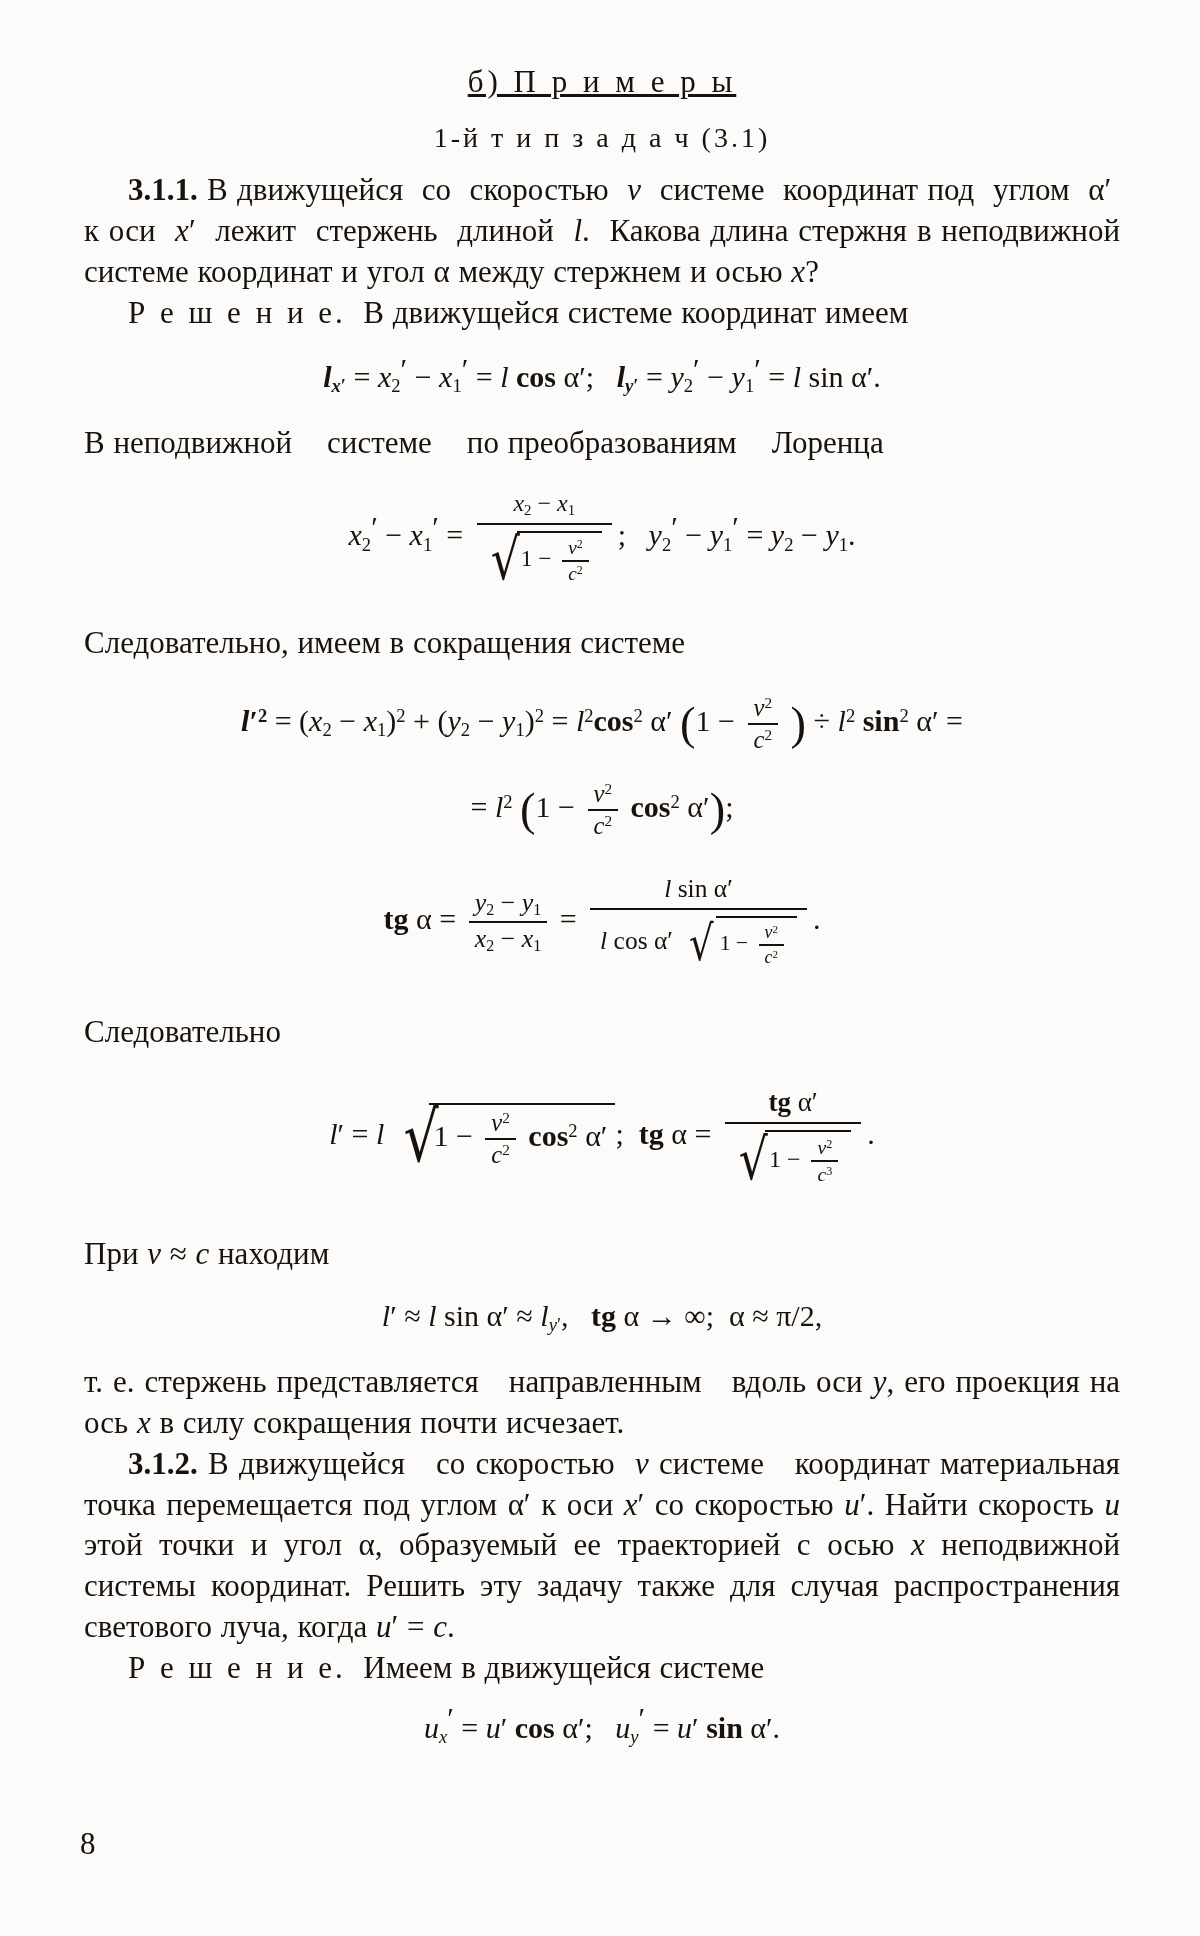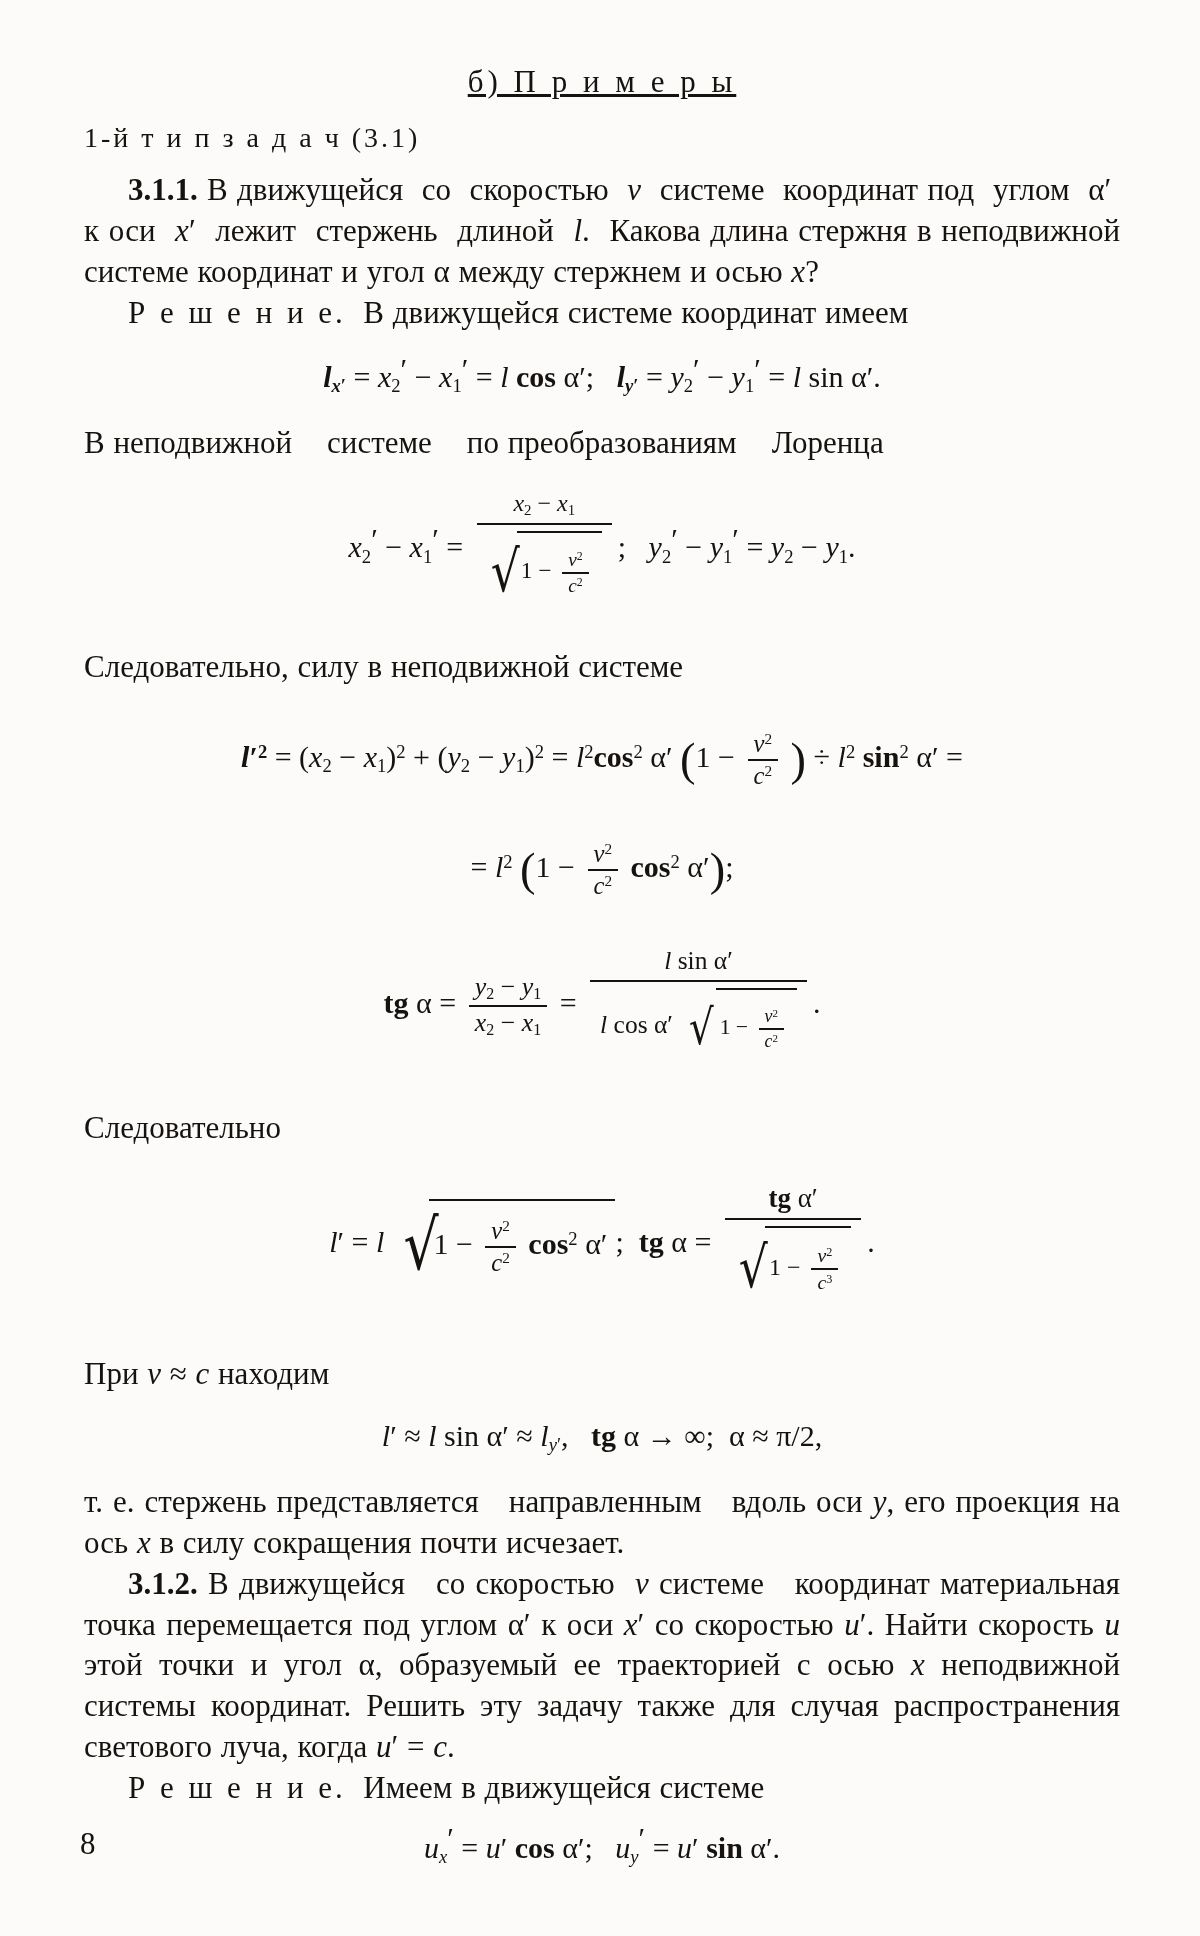--- a/index.html
+++ b/index.html
@@ -31,20 +31,21 @@
   .heading {
     text-align: center;
     font-size: 31px;
     letter-spacing: 4px;
     margin-top: 6px;
     margin-bottom: 6px;
     font-family: "Liberation Serif", serif;
     text-decoration: underline;
   }
   .subheading {
+    text-align: center;
     font-size: 28px;
     letter-spacing: 3px;
     margin-top: 22px;
     margin-bottom: 16px;
   }
   p.body {
     font-size: 31px;
     line-height: 1.32;
     text-align: justify;
     margin: 0 0 0 0;
@@ -67,21 +68,21 @@
   }
   sup {
     font-size: 0.62em;
     vertical-align: 0.5em;
   }
   
   .frac {
     display: inline-block;
     vertical-align: middle;
     text-align: center;
-    margin: 12px 5px;
+    margin: 0 5px;
   }
   .frac > .num {
     display: block;
     padding: 0 6px 1px 6px;
     border-bottom: 2px solid #15120f;
     font-size: 0.82em;
   }
   .frac > .den {
     display: block;
     padding: 1px 6px 0 6px;
@@ -175,21 +176,21 @@
             <span class="radbody" style="font-size:0.78em">1 −
               <span class="frac"><span class="num"><i>v</i><sup>2</sup></span><span class="den"><i>c</i><sup>2</sup></span></span>
             </span>
           </span>
         </span>
       </span>;&nbsp;&nbsp;
       <i>y</i><sub>2</sub><span style="position:relative;top:-8px">′</span> − <i>y</i><sub>1</sub><span style="position:relative;top:-8px">′</span> = <i>y</i><sub>2</sub> − <i>y</i><sub>1</sub>.
     </div>
 
     <p class="body noindent" style="margin-top:30px">
-      Следовательно, силу в неподвижной системе
+      Следовательно, имеем в сокращения системе
     </p>
 
     <div class="math mathline" style="margin-top:30px">
       <span class="bold"><i>l</i>′<sup>2</sup></span> = (<i>x</i><sub>2</sub> − <i>x</i><sub>1</sub>)<sup>2</sup> + (<i>y</i><sub>2</sub> − <i>y</i><sub>1</sub>)<sup>2</sup> = <i>l</i><sup>2</sup><span class="bold">cos</span><sup>2</sup> α′
       <span class="paren">(</span>1 −
       <span class="frac"><span class="num"><i>v</i><sup>2</sup></span><span class="den"><i>c</i><sup>2</sup></span></span>
       <span class="paren">)</span> ÷ <i>l</i><sup>2</sup> <span class="bold">sin</span><sup>2</sup> α′ =
     </div>
 
     <div class="math mathline" style="margin-top:26px">

